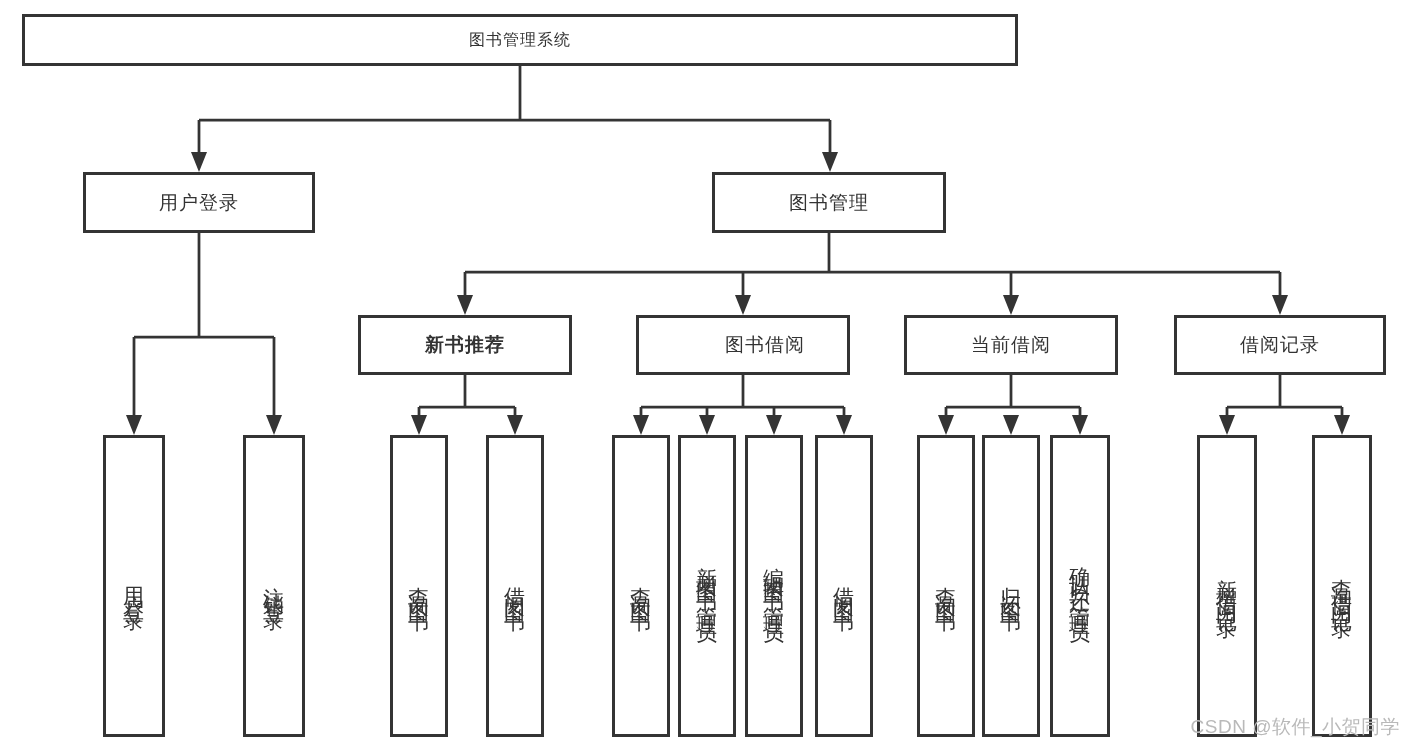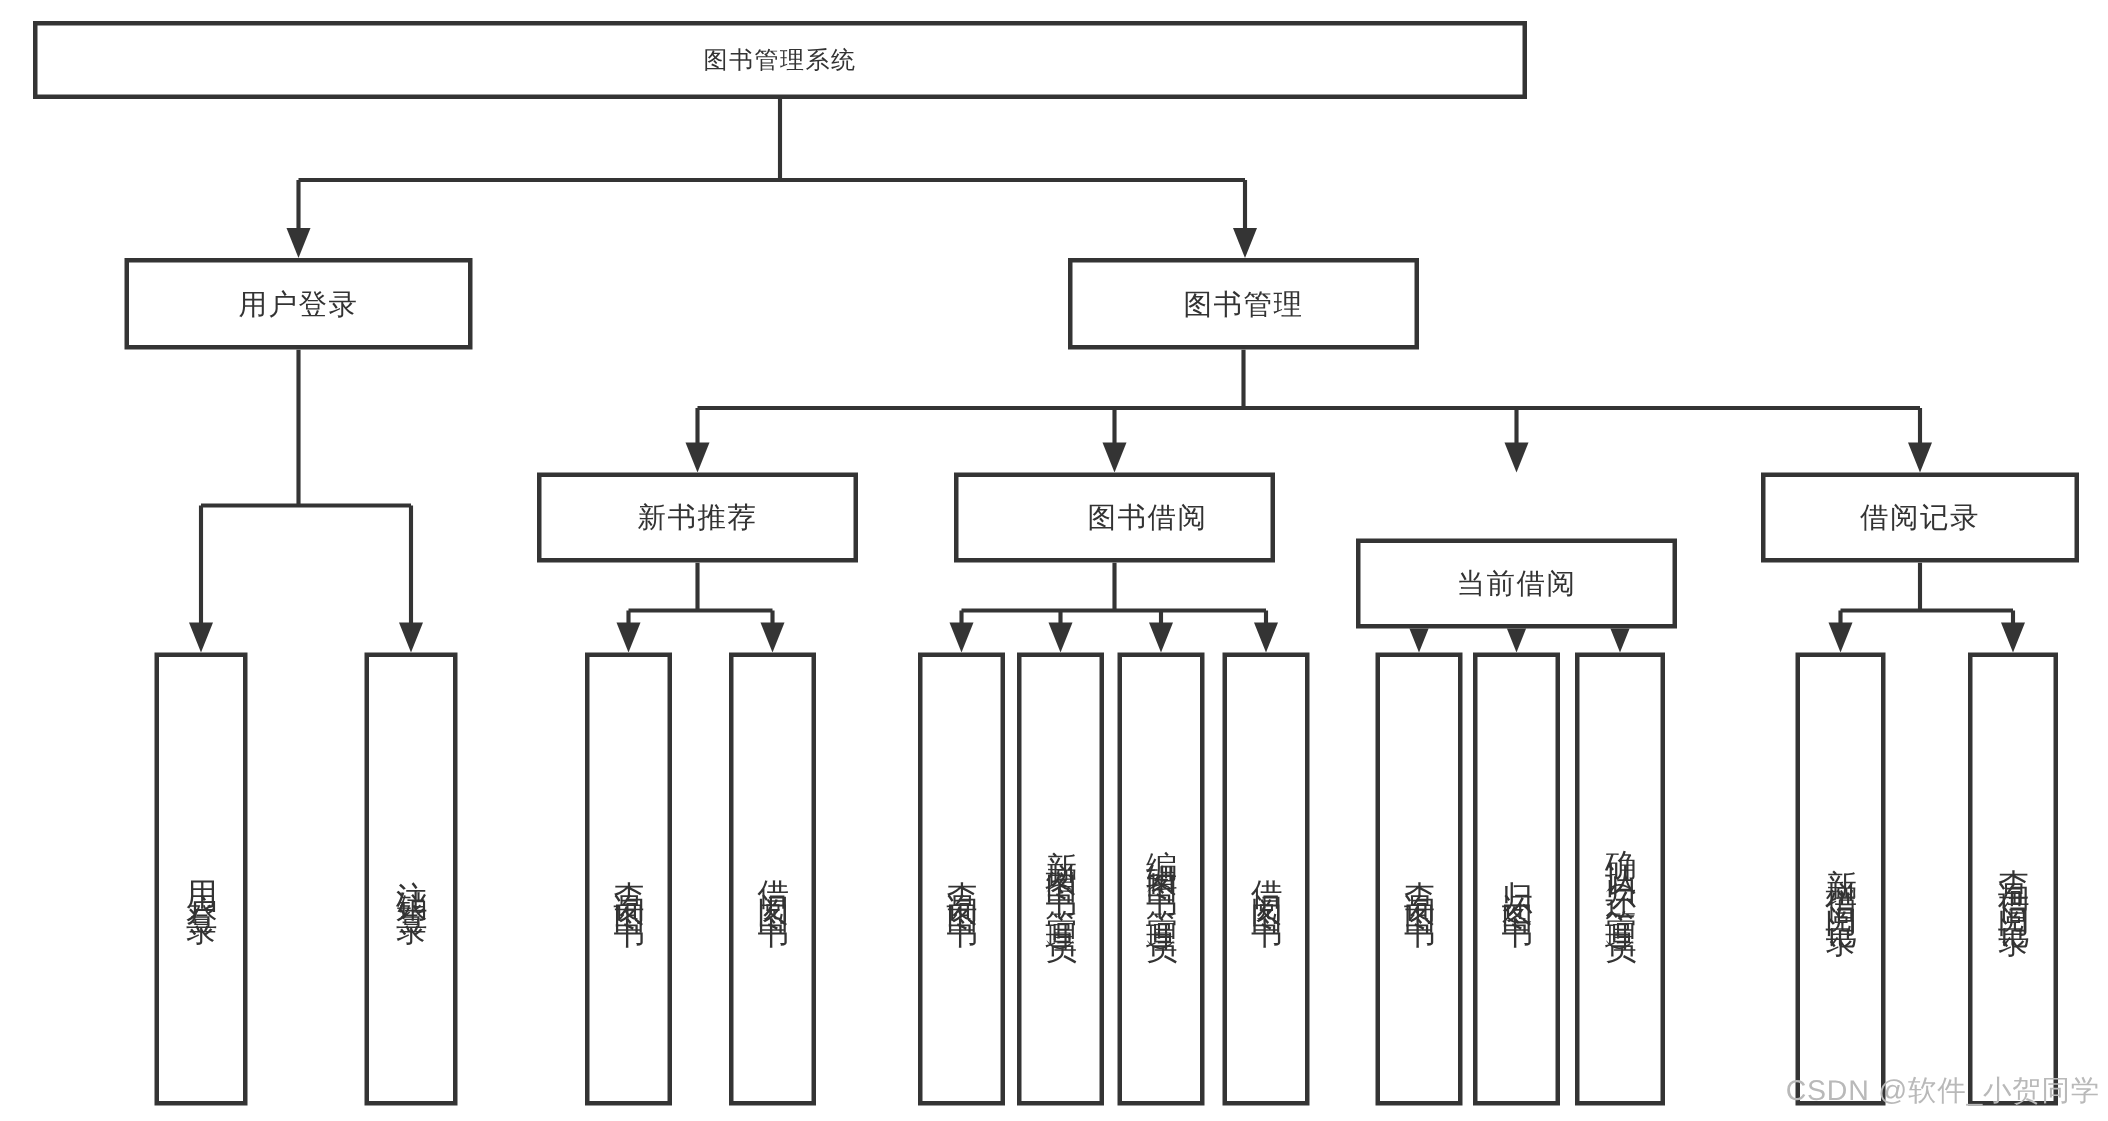--- a/index.html
+++ b/index.html
@@ -83,27 +83,27 @@
     <span>图书管理系统</span>
   </div>
 
   <div class="box node" style="left:83px;top:172px;width:232px;height:61px;">
     <span>用户登录</span>
   </div>
   <div class="box node" style="left:712px;top:172px;width:234px;height:61px;">
     <span>图书管理</span>
   </div>
 
-  <div class="box node" style="left:358px;top:315px;width:214px;height:60px;">
+  <div class="box node" style="left:358px;top:315px;width:214px;height:60px;font-weight:bold;">
     <span>新书推荐</span>
   </div>
   <div class="box node" style="left:636px;top:315px;width:214px;height:60px;padding-left:44px;">
     <span>图书借阅</span>
   </div>
-  <div class="box node" style="left:904px;top:315px;width:214px;height:60px;margin-top:44px;">
+  <div class="box node" style="left:904px;top:315px;width:214px;height:60px;">
     <span>当前借阅</span>
   </div>
   <div class="box node" style="left:1174px;top:315px;width:212px;height:60px;">
     <span>借阅记录</span>
   </div>
 
   <div class="box leaf" style="left:103px;top:435px;width:62px;height:302px;">
     <span class="v">用户登录</span>
   </div>
   <div class="box leaf" style="left:243px;top:435px;width:62px;height:302px;">

